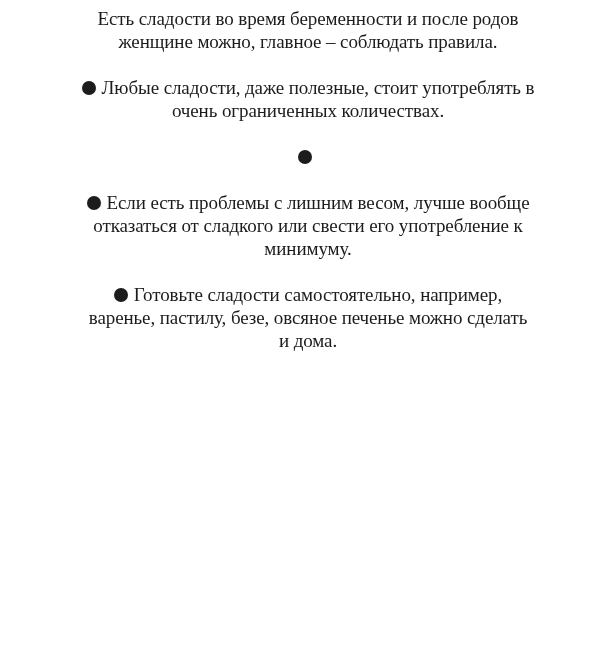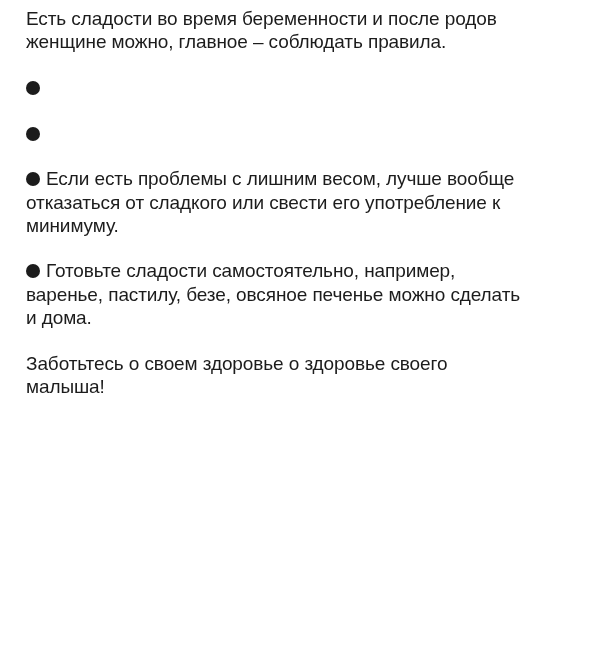--- a/index.html
+++ b/index.html
@@ -7,25 +7,26 @@
       padding: 0;
       background: #ffffff;
     }
     body {
       width: 600px;
       height: 652px;
       overflow: hidden;
     }
     .doc {
       padding: 7px 10px 0 26px;
-      font-family: Liberation Sans, sans-serif;
+      font-family: Liberation Serif, serif;
       font-size: 19px;
       line-height: 23.2px;
       color: #1c1c1c;
       letter-spacing: -0.1px;
+      text-align: center;
     }
     .para {
       margin: 0 0 22.5px 0;
       white-space: pre-line;
     }
     .bullet {
       display: inline-block;
       width: 14px;
       height: 14px;
       border-radius: 50%;
@@ -35,28 +36,27 @@
     }
   </style>
 </head>
 <body>
 
 <div class="doc">
   <p class="para">Есть сладости во время беременности и после родов
 женщине можно, главное – соблюдать правила.</p>
 
 
-  <p class="para"><span class="bullet"></span></p>
+  <p class="para"><span class="bullet"></span><span>Любые сладости, даже полезные, стоит употреблять в
+очень ограниченных количествах.</span></p>
 
   <p class="para"><span class="bullet"></span></p>
 
 
   <p class="para"><span class="bullet"></span><span>Если есть проблемы с лишним весом, лучше вообще
 отказаться от сладкого или свести его употребление к
 минимуму.</span></p>
 
   <p class="para"><span class="bullet"></span><span>Готовьте сладости самостоятельно, например,
 варенье, пастилу, безе, овсяное печенье можно сделать
 и дома.</span></p>
 
-  <p class="para">Заботьтесь о своем здоровье о здоровье своего
-малыша!</p>
 </div>
 
 </body></html>

